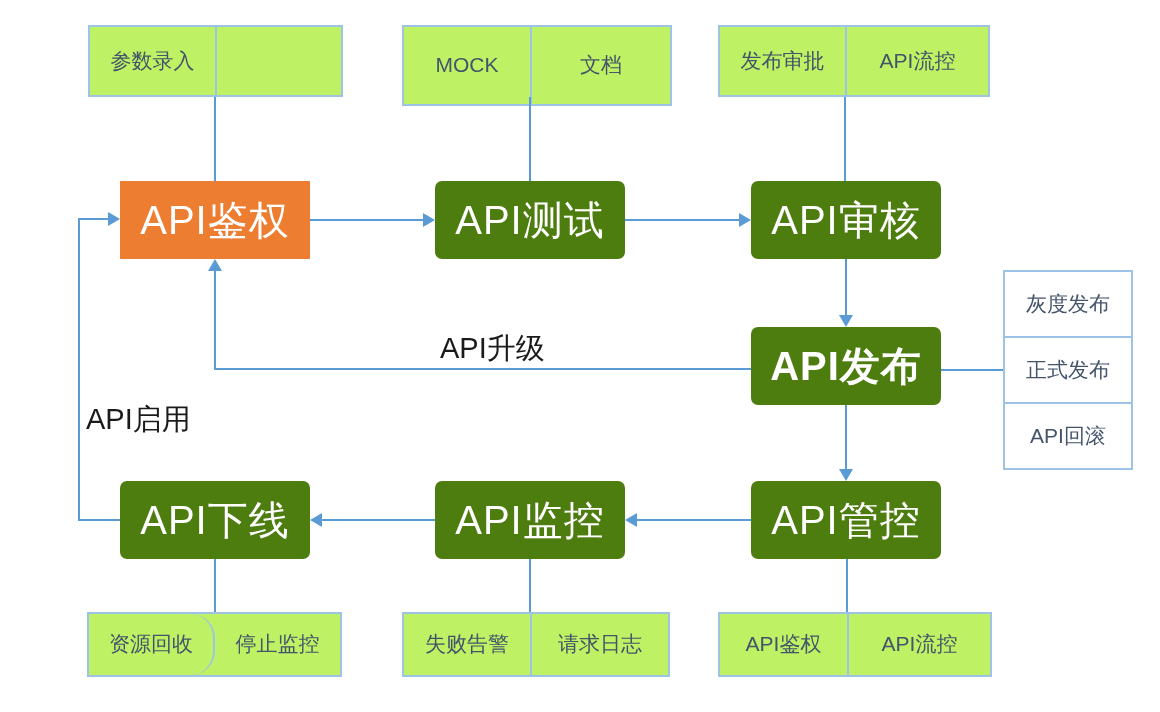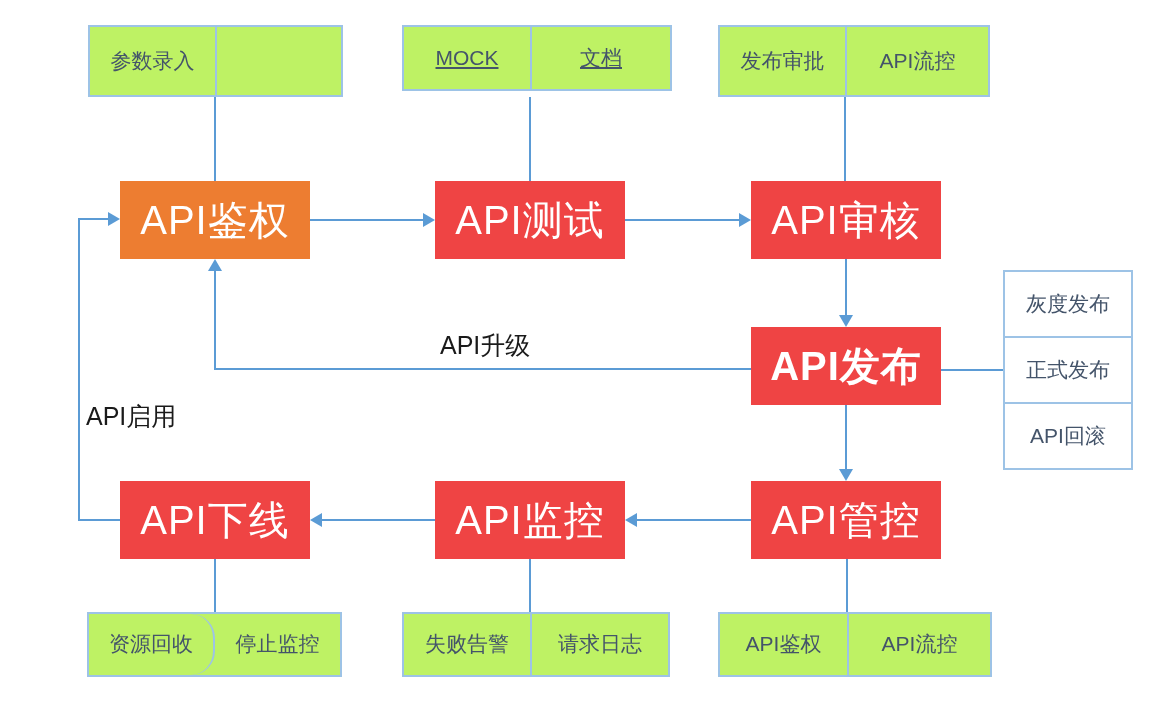--- a/index.html
+++ b/index.html
@@ -6,21 +6,21 @@
   #canvas {
     position:relative; width:1160px; height:712px; background:#ffffff;
     font-family:"Liberation Sans","DejaVu Sans",sans-serif; overflow:hidden;
   }
   
   .node {
     position:absolute; width:190px; height:78px;
     display:flex; align-items:center; justify-content:center;
     color:#ffffff; font-size:40px; font-weight:400; letter-spacing:1px;
   }
-  .node.green  { background:#ef4444; }
+  .node.green  { background:#4d7c0f;border-radius:7px; }
   .node.orange { background:#ED7D31; }
   
   .att {
     position:absolute; display:flex; background:#bef264;
     border:2px solid #9DC3E6; box-sizing:border-box;
     color:#44546A; font-size:21px;
   }
   .att .cell {
     flex:1 1 auto; display:flex; align-items:center; justify-content:center;
     text-align:center; white-space:pre-line; line-height:1.25; box-sizing:border-box;
@@ -37,31 +37,31 @@
   
   .hline, .vline { position:absolute; background:#5B9BD5; }
   .hline { height:2px; }
   .vline { width:2px; }
   .ah { position:absolute; width:0; height:0; }
   .ah.right { border-top:7px solid transparent; border-bottom:7px solid transparent; border-left:12px solid #5B9BD5; }
   .ah.left  { border-top:7px solid transparent; border-bottom:7px solid transparent; border-right:12px solid #5B9BD5; }
   .ah.down  { border-left:7px solid transparent; border-right:7px solid transparent; border-top:12px solid #5B9BD5; }
   .ah.up    { border-left:7px solid transparent; border-right:7px solid transparent; border-bottom:12px solid #5B9BD5; }
   
-  .lbl { position:absolute; font-size:25px; color:#1a1a1a; }
+  .lbl { position:absolute; font-size:29px; color:#1a1a1a; }
 </style>
 </head>
 <body>
 
 <div id="canvas">
 
   <div class="att" style="left:88px; top:25px; width:255px; height:72px;">
     <div class="cell first" style="flex-basis:127px;">参数录入</div>
   </div>
-  <div class="att" style="left:402px; top:25px; width:270px; height:66px;text-decoration:underline;">
+  <div class="att" style="left:402px; top:25px; width:270px; height:81px;">
     <div class="cell first" style="flex-basis:128px;">MOCK</div>
     <div class="cell">文档</div>
   </div>
   <div class="att" style="left:718px; top:25px; width:272px; height:72px;">
     <div class="cell first" style="flex-basis:127px;">发布审批</div>
     <div class="cell">API流控</div>
   </div>
 
   <div class="node orange" style="left:120px; top:181px;">API鉴权</div>
   <div class="node green" style="left:435px; top:181px;">API测试</div>

